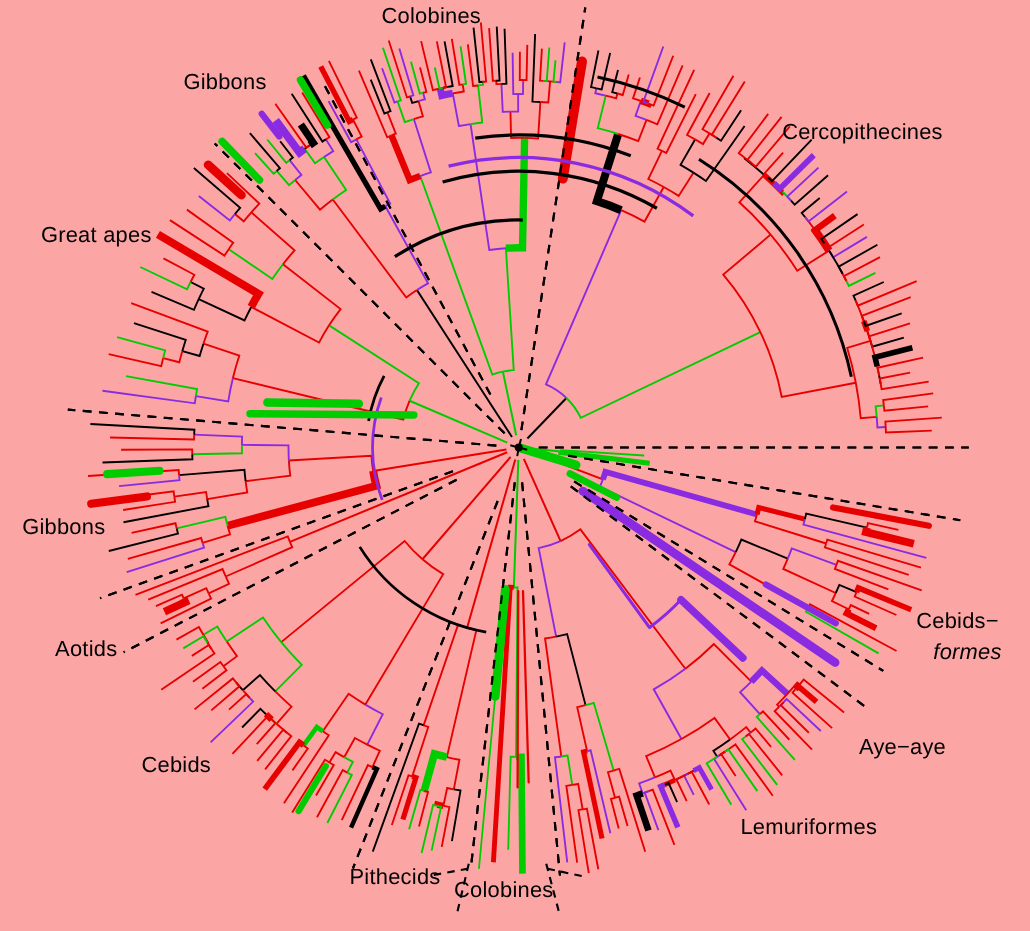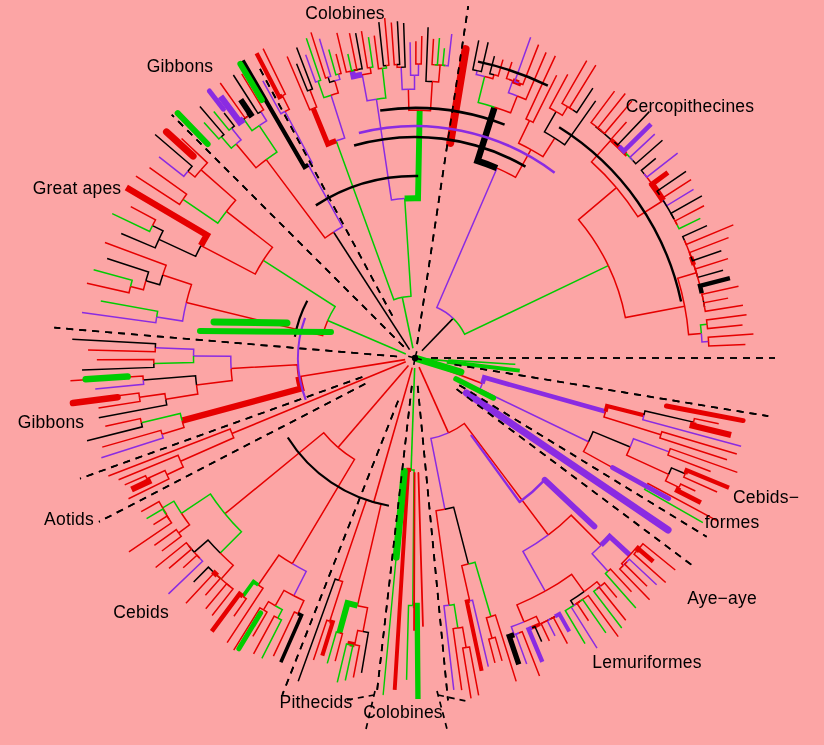--- a/index.html
+++ b/index.html
@@ -487,14 +487,14 @@
   <div class="clade-label" style="left: 180px; top: 66px;">Gibbons</div>
   <div class="clade-label" style="left: 77px; top: 188px;">Great apes</div>
   <div class="clade-label" style="left: 51px; top: 422px;">Gibbons</div>
   <div class="clade-label" style="left: 69px; top: 499px; margin-top: 20px;">Aotids</div>
   <div class="clade-label" style="left: 141px; top: 612px;">Cebids</div>
   <div class="clade-label" style="left: 316px; top: 702px;">Pithecids</div>
   <div class="clade-label" style="left: 403px; top: 712px;">Colobines</div>
   <div class="clade-label" style="left: 647px; top: 662px;">Lemuriformes</div>
   <div class="clade-label" style="left: 722px; top: 582px; margin-top: 16px;">Aye−aye</div>
   <div class="clade-label" style="left: 766px; top: 497px;">Cebids−</div>
-  <div class="clade-label" style="left: 732px; top: 522px;">formes</div>
+  <div class="clade-label" style="left: 774px; top: 522px; font-style: italic;">formes</div>
 </div>
 
 </body></html>

